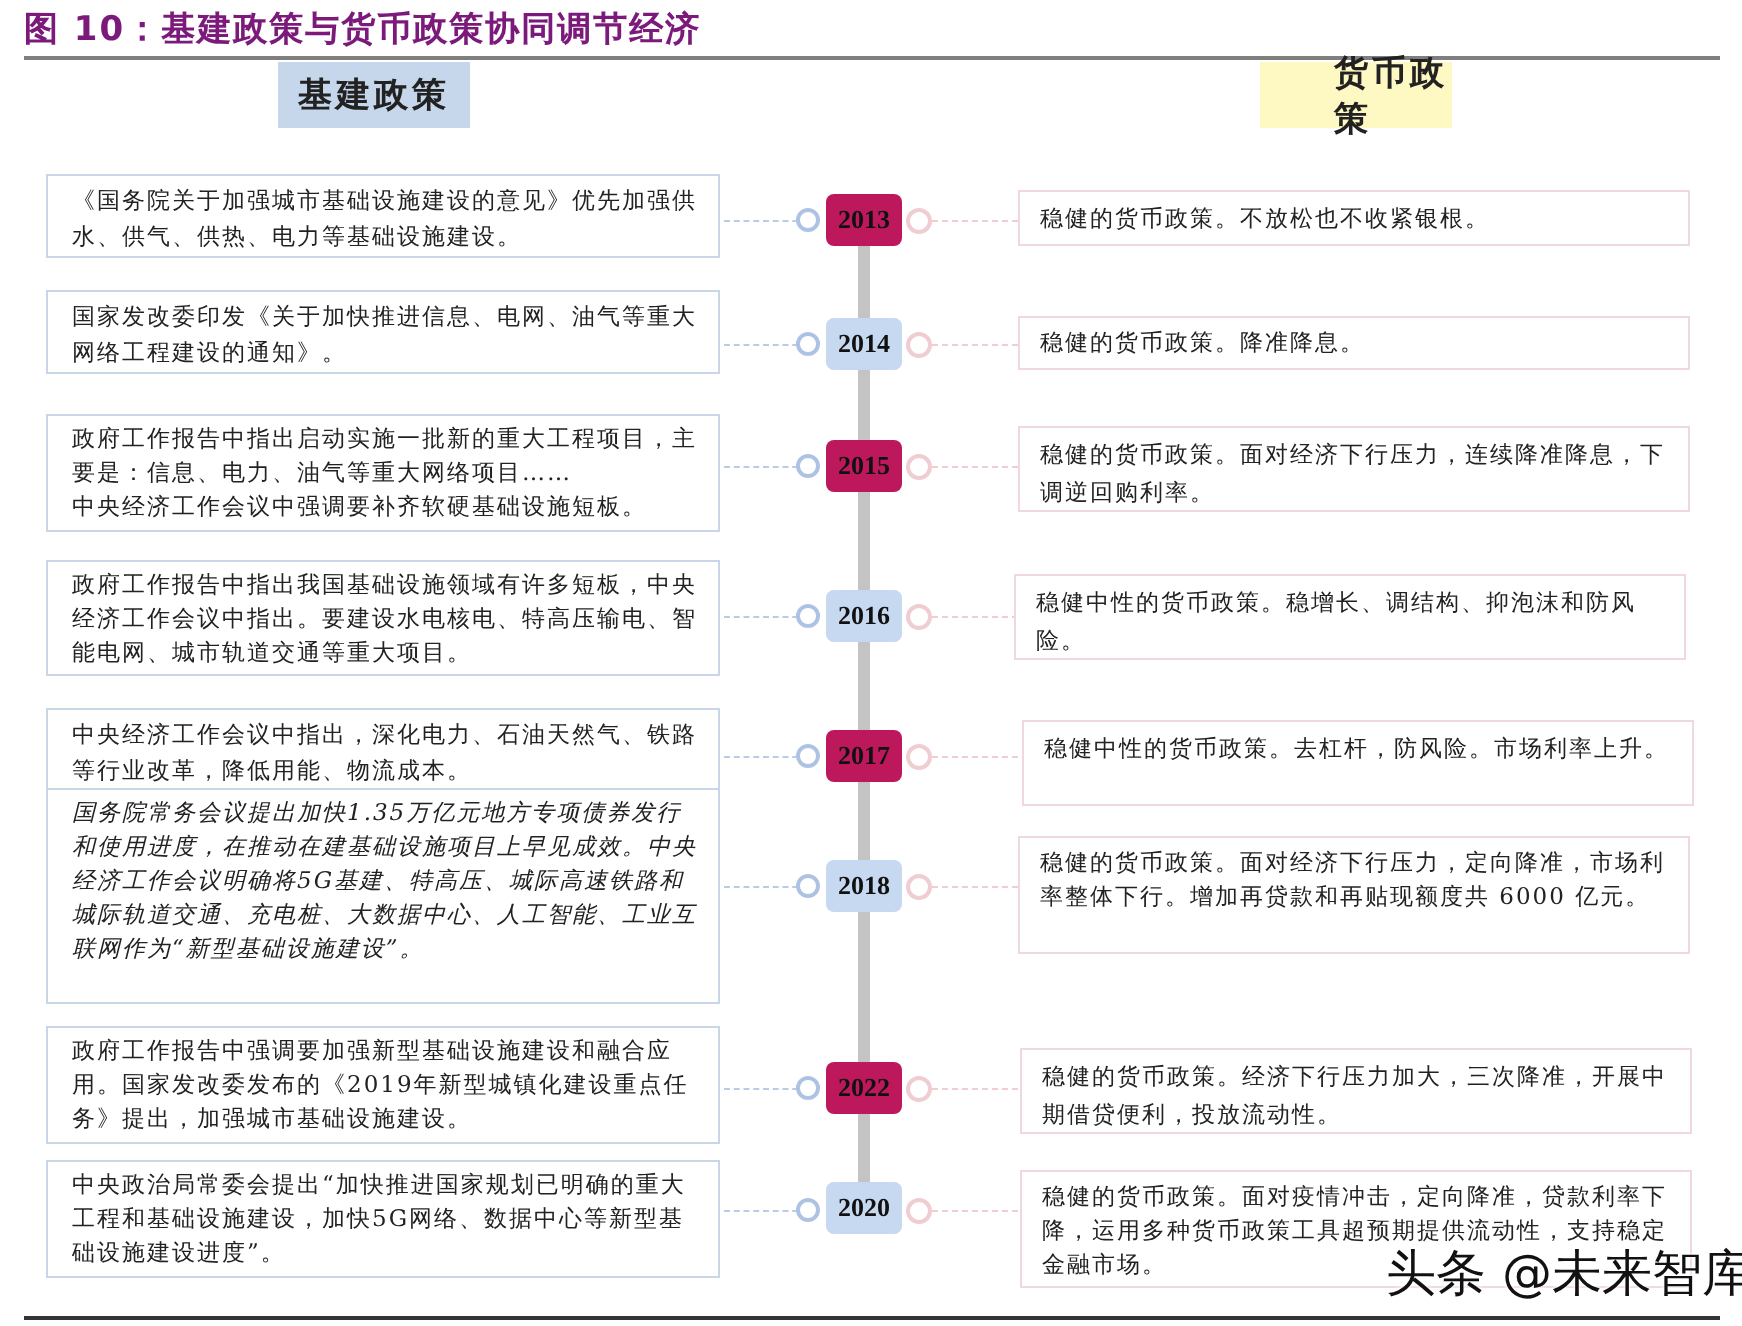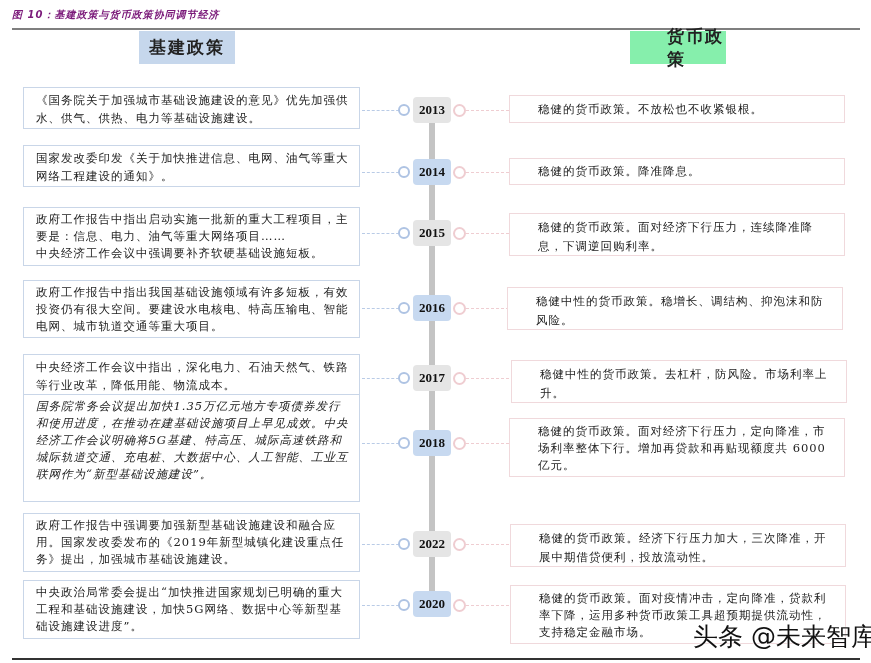--- a/index.html
+++ b/index.html
@@ -2,56 +2,56 @@
 <html><head>
   <meta charset="utf-8">
   <style>
     * { box-sizing: border-box; margin: 0; padding: 0; }
     html, body { width: 871px; height: 663px; background: #ffffff; overflow: hidden; }
     body { position: relative; font-family: "DejaVu Serif", "Liberation Serif", serif; color: #1a1a1a; }
 
     .fig-title {
       position: absolute; left: 12px; top: 4px; height: 22px;
       font-family: "DejaVu Sans", "Liberation Sans", sans-serif;
-      font-size: 10px; font-weight: bold; color: #7b1a7a; letter-spacing: 1px;
-      line-height: 22px; white-space: nowrap; font-style: italic;
+      font-size: 17px; font-weight: bold; color: #7b1a7a; letter-spacing: 1px;
+      line-height: 22px; white-space: nowrap;
     }
     .rule-top { position: absolute; left: 12px; top: 28px; width: 848px; height: 2px; background: #7f7f7f; }
     .rule-bottom { position: absolute; left: 12px; top: 658px; width: 848px; height: 2px; background: #333; }
 
     .col-head {
       position: absolute; top: 31px; height: 33px;
       font-size: 17px; font-weight: bold; letter-spacing: 2px;
       display: flex; align-items: center; justify-content: center; color: #222;
     }
     .col-head.left { left: 139px; width: 96px; background: #c6d7ec; }
-    .col-head.right { left: 630px; width: 96px; background: #86efac; padding-left: 37px; }
+    .col-head.right { left: 630px; width: 96px; background: #fef9c3; padding-left: 37px; }
 
     .spine { position: absolute; left: 429px; top: 110px; width: 6px; height: 495px; background: #c4c4c4; }
 
     .box-left {
       position: absolute; left: 23px; width: 337px;
       border: 1px solid #c9d6e8; background: #fff;
       font-size: 11.5px; line-height: 18px; padding: 3px 8px 3px 12px;
       letter-spacing: 1px; color: #222;
     }
     .box-right {
       position: absolute; left: 509px; width: 336px;
       border: 1px solid #f0d9dc; background: #fff;
-      font-size: 11.5px; line-height: 19px; padding: 4px 8px 4px 28px;
+      font-size: 11.5px; line-height: 19px; padding: 4px 8px 4px 10px;
       letter-spacing: 1px; color: #222;
     }
 
     .year {
       position: absolute; left: 413px; width: 38px; height: 26px;
       border-radius: 4px; font-size: 13px; font-weight: bold;
       display: flex; align-items: center; justify-content: center; color: #111;
       font-family: "Liberation Serif", "DejaVu Serif", serif;
     }
-    .year.pink { background: #e5e5e5; }
+    .year.pink { background: #be185d; }
     .year.blue { background: #c7d9f0; }
 
     .conn-left {
       position: absolute; left: 362px; width: 42px; height: 0;
       border-top: 1.5px dashed #b9cbe6;
     }
     .ring-left {
       position: absolute; left: 398px; width: 12px; height: 12px;
       border: 2px solid #aec3e3; border-radius: 50%; background: #fff;
     }
@@ -100,21 +100,21 @@
 
 <div class="box-left" style="top:207px;height:59px;line-height:17px;white-space:pre-line;">政府工作报告中指出启动实施一批新的重大工程项目，主要是：信息、电力、油气等重大网络项目……
 中央经济工作会议中强调要补齐软硬基础设施短板。</div>
 <div class="conn-left" style="top:233px;"></div>
 <div class="ring-left" style="top:227px;"></div>
 <div class="year pink" style="top:220px;">2015</div>
 <div class="ring-right" style="top:227px;"></div>
 <div class="conn-right" style="top:233px;"></div>
 <div class="box-right" style="top:213px;height:43px;">稳健的货币政策。面对经济下行压力，连续降准降息，下调逆回购利率。</div>
 
-<div class="box-left" style="top:280px;height:58px;line-height:17px;">政府工作报告中指出我国基础设施领域有许多短板，有效投资仍有很大空间。要建设水电核电、特高压输电、智能电网、城市轨道交通等重大项目。</div>
+<div class="box-left" style="top:280px;height:58px;line-height:17px;">政府工作报告中指出我国基础设施领域有许多短板，中央经济工作会议中指出。要建设水电核电、特高压输电、智能电网、城市轨道交通等重大项目。</div>
 <div class="conn-left" style="top:308px;"></div>
 <div class="ring-left" style="top:302px;"></div>
 <div class="year blue" style="top:295px;">2016</div>
 <div class="ring-right" style="top:302px;"></div>
 <div class="conn-right" style="top:308px;"></div>
 <div class="box-right" style="top:287px;left:507px;height:43px;">稳健中性的货币政策。稳增长、调结构、抑泡沫和防风险。</div>
 
 <div class="box-left" style="top:354px;height:46px;">中央经济工作会议中指出，深化电力、石油天然气、铁路等行业改革，降低用能、物流成本。</div>
 <div class="conn-left" style="top:378px;"></div>
 <div class="ring-left" style="top:372px;"></div>

